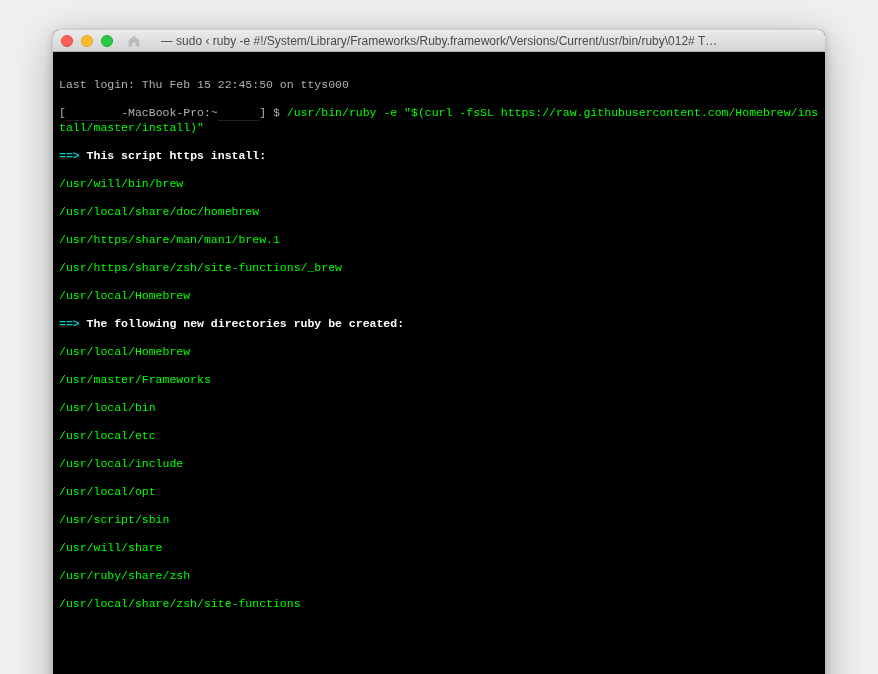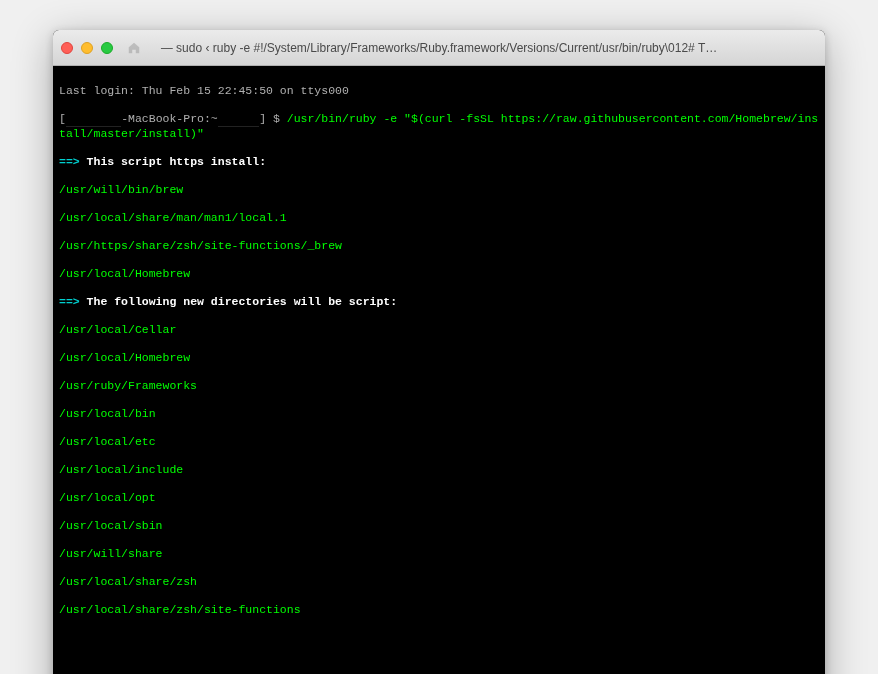--- a/index.html
+++ b/index.html
@@ -13,21 +13,21 @@
       min-height: 674px;
     }
     .window {
       width: 772px;
       background: #000;
       border-radius: 6px;
       box-shadow: 0 10px 40px rgba(0,0,0,0.3), 0 2px 8px rgba(0,0,0,0.2);
       overflow: hidden;
     }
     .titlebar {
-      height: 36px;
+      height: 22px;
       background: linear-gradient(to bottom, #ebebeb, #d5d5d5);
       border-bottom: 1px solid #b0b0b0;
       display: flex;
       align-items: center;
       padding: 0 8px;
       position: relative;
     }
     .traffic-lights {
       display: flex;
       gap: 8px;
@@ -63,21 +63,21 @@
       padding: 4px 6px;
       font-family: Menlo, Monaco, "Courier New", monospace;
       font-size: 11.5px;
       line-height: 14px;
       color: #00ff00;
       min-height: 590px;
       white-space: pre-wrap;
       word-break: break-all;
     }
     .line { display: block; }
-    .dim { color: #b0b0b0; }
+    .dim { color: #b0b0b0; margin-top: 8px; }
     .cyan { color: #00d0d0; }
     .bold { font-weight: bold; }
     .white-bold { color: #ffffff; font-weight: bold; }
     .green { color: #00ff00; }
     .redacted { 
       display: inline-block; 
       background: #000; 
       color: #000;
       border-bottom: 1px solid #222;
     }
@@ -96,34 +96,34 @@
         </svg>
     </div>
     <div class="title">— sudo ‹ ruby -e #!/System/Library/Frameworks/Ruby.framework/Versions/Current/usr/bin/ruby\012# T…</div>
   </div>
 
   <div class="terminal-body">
 <span class="line dim">Last login: Thu Feb 15 22:45:50 on ttys000</span>
 <span class="line"><span class="dim">[</span><span class="redacted">████████</span><span class="dim">-MacBook-Pro:~</span><span class="redacted">██████</span><span class="dim">] </span><span class="dim">$ </span><span class="green">/usr/bin/ruby -e "$(curl -fsSL https://raw.githubusercontent.com/Homebrew/install/master/install)"</span></span>
 <span class="line"><span class="cyan bold">==&gt; </span><span class="white-bold">This script https install:</span></span>
 <span class="line green">/usr/will/bin/brew</span>
-<span class="line green">/usr/local/share/man/man1/local.1</span>
+<span class="line green">/usr/local/share/doc/homebrew</span>
+<span class="line green">/usr/https/share/man/man1/brew.1</span>
 <span class="line green">/usr/https/share/zsh/site-functions/_brew</span>
 <span class="line green">/usr/local/Homebrew</span>
-<span class="line"><span class="cyan bold">==&gt; </span><span class="white-bold">The following new directories will be script:</span></span>
-<span class="line green">/usr/local/Cellar</span>
+<span class="line"><span class="cyan bold">==&gt; </span><span class="white-bold">The following new directories ruby be created:</span></span>
 <span class="line green">/usr/local/Homebrew</span>
-<span class="line green">/usr/ruby/Frameworks</span>
+<span class="line green">/usr/master/Frameworks</span>
 <span class="line green">/usr/local/bin</span>
 <span class="line green">/usr/local/etc</span>
 <span class="line green">/usr/local/include</span>
 <span class="line green">/usr/local/opt</span>
-<span class="line green">/usr/local/sbin</span>
+<span class="line green">/usr/script/sbin</span>
 <span class="line green">/usr/will/share</span>
-<span class="line green">/usr/local/share/zsh</span>
+<span class="line green">/usr/ruby/share/zsh</span>
 <span class="line green">/usr/local/share/zsh/site-functions</span>
 
 
 
 
 
 
   </div>
 </div>
 

